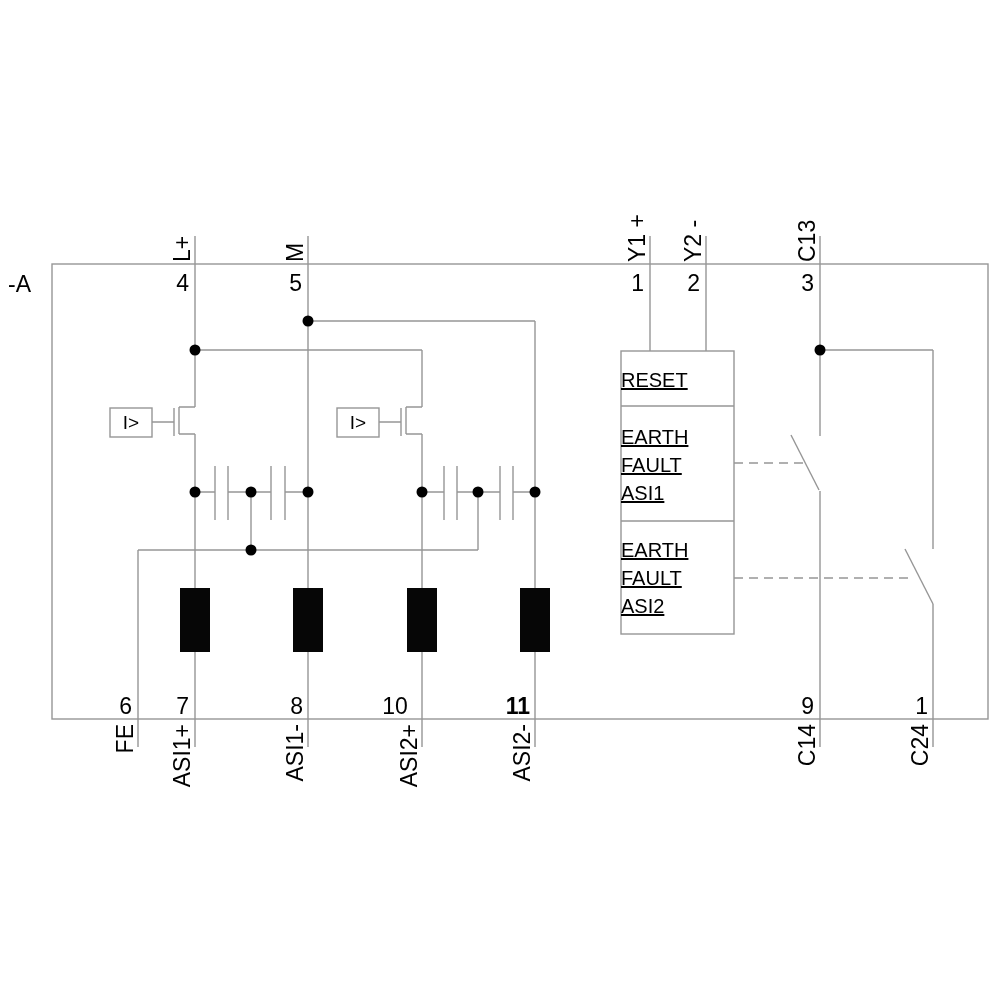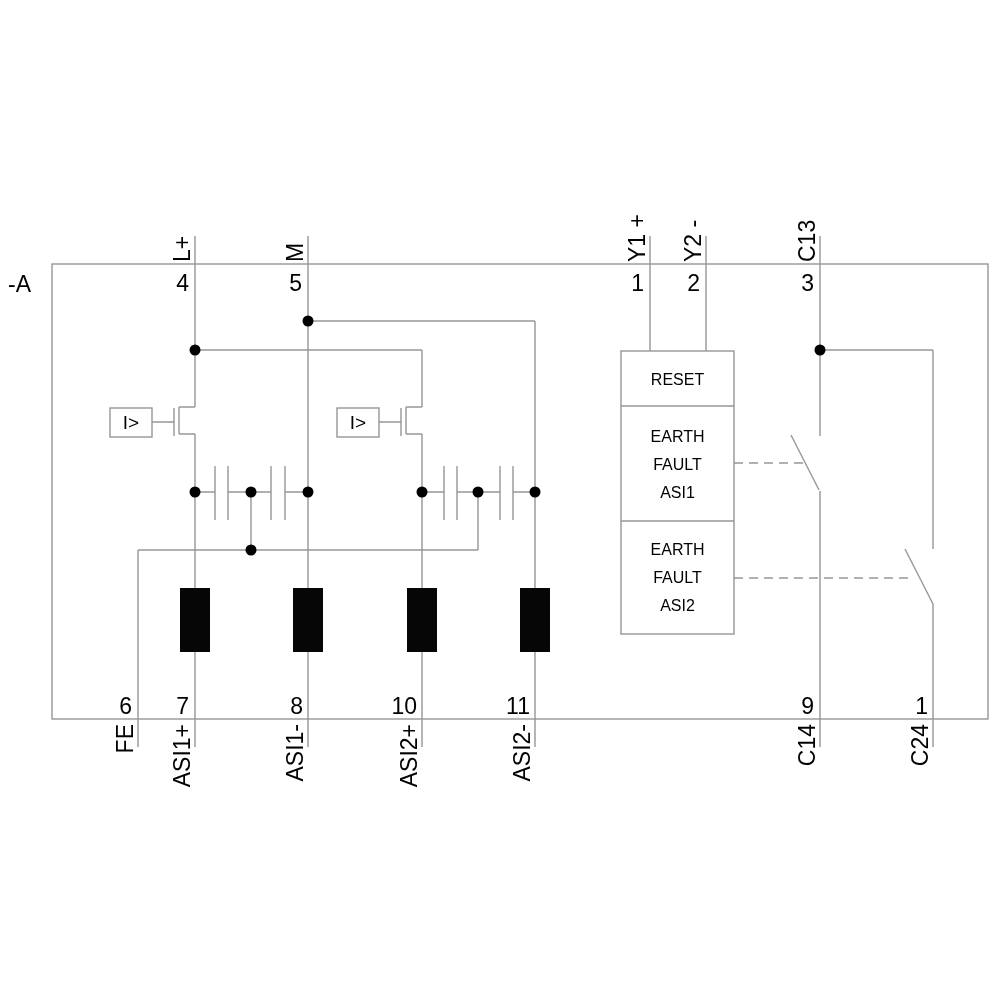--- a/index.html
+++ b/index.html
@@ -15,21 +15,21 @@
   .wire{stroke:var(--wire);fill:none;stroke-width:1.4;}
   .dashed{stroke:var(--wire);fill:none;stroke-width:1.4;stroke-dasharray:9 6;}
   .boxline{stroke:var(--wire);fill:none;stroke-width:1.4;}
   .dot{fill:var(--text);stroke:none;}
   .blackrect{fill:var(--component_fill);stroke:none;}
   .lbl{position:absolute;color:var(--text);white-space:pre;}
   .num{font-size:23px;height:24px;text-align:right;}
   .rot{font-size:23px;height:24px;line-height:24px;transform:rotate(-90deg);transform-origin:top left;}
   .rot-top{width:110px;text-align:left;}
   .rot-bot{width:120px;text-align:right;}
-  .blocktext{font-size:16px;text-align:center;color:var(--text);position:absolute;}
+  .blocktext{font-size:20px;text-align:left;color:var(--text);position:absolute;text-decoration:underline;}
   .sensor-lbl{position:absolute;font-size:19px;text-align:center;color:var(--text);}
   .devlabel{position:absolute;font-size:23px;color:var(--text);}
 </style>
 </head>
 <body>
 
 <div id="stage">
 
   <svg width="1000" height="1000" viewBox="0 0 1000 1000">
 
@@ -103,22 +103,22 @@
 
   <div class="lbl rot rot-top" style="left:170px;top:262px;">L+</div>
   <div class="lbl rot rot-top" style="left:283px;top:262px;">M</div>
   <div class="lbl rot rot-top" style="left:625px;top:262px;">Y1 +</div>
   <div class="lbl rot rot-top" style="left:681px;top:262px;">Y2 -</div>
   <div class="lbl rot rot-top" style="left:795px;top:262px;">C13</div>
 
   <div class="lbl num" style="left:88px;top:693px;width:44px;">6</div>
   <div class="lbl num" style="left:145px;top:693px;width:44px;">7</div>
   <div class="lbl num" style="left:259px;top:693px;width:44px;">8</div>
-  <div class="lbl num" style="left:373px;top:693px;width:44px;">10</div>
-  <div class="lbl num" style="left:486px;top:693px;width:44px;">11</div>
+  <div class="lbl num" style="left:373px;top:693px;width:44px;text-align:center;">10</div>
+  <div class="lbl num" style="left:486px;top:693px;width:44px;font-weight:bold;">11</div>
   <div class="lbl num" style="left:770px;top:693px;width:44px;">9</div>
   <div class="lbl num" style="left:884px;top:693px;width:44px;">1</div>
 
   <div class="lbl rot rot-bot" style="left:113px;top:844px;">FE</div>
   <div class="lbl rot rot-bot" style="left:170px;top:844px;">ASI1+</div>
   <div class="lbl rot rot-bot" style="left:283px;top:844px;">ASI1-</div>
   <div class="lbl rot rot-bot" style="left:397px;top:844px;">ASI2+</div>
   <div class="lbl rot rot-bot" style="left:510px;top:844px;">ASI2-</div>
   <div class="lbl rot rot-bot" style="left:795px;top:844px;">C14</div>
   <div class="lbl rot rot-bot" style="left:908px;top:844px;">C24</div>

